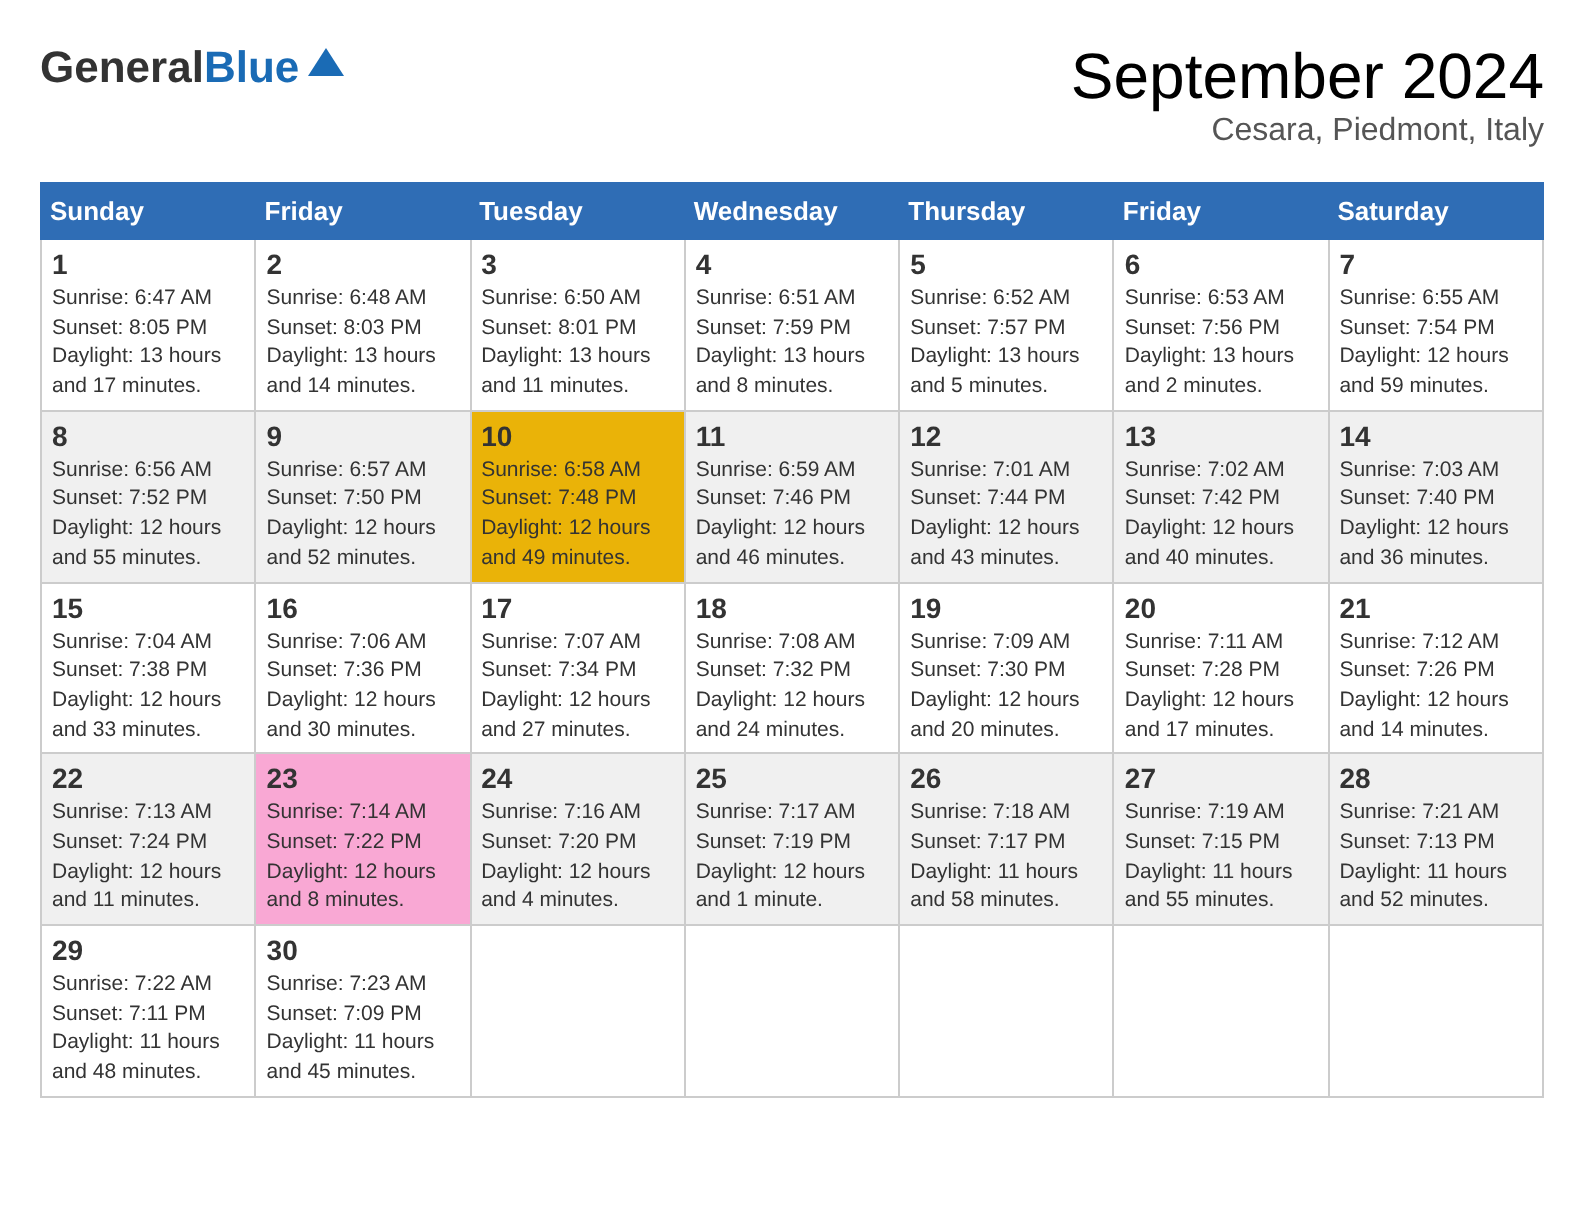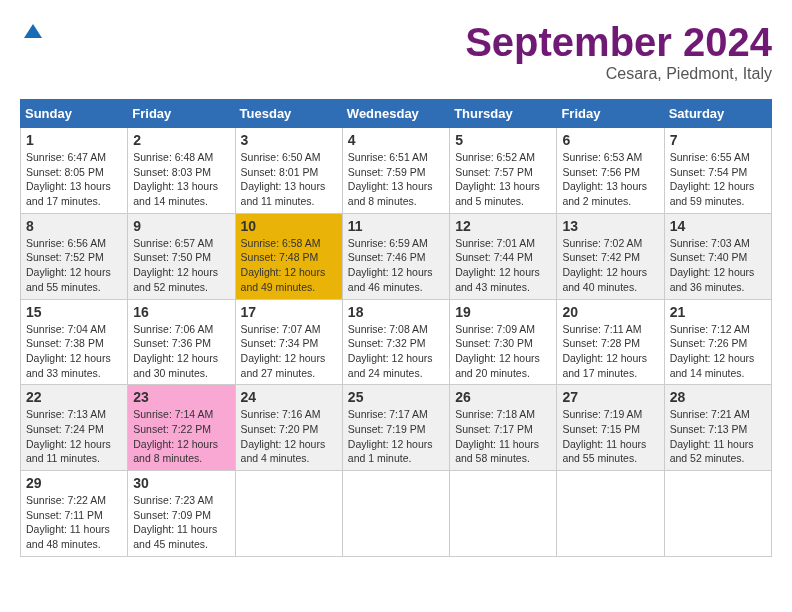--- a/index.html
+++ b/index.html
@@ -25,23 +25,23 @@
       font-size: 22px;
       font-weight: bold;
       color: #333;
     }
     .logo-general { color: #333; }
     .logo-blue { color: #1a6bb5; }
     .title-area {
       text-align: right;
     }
     .month-title {
-      font-size: 40px;
-      font-weight: bold;
-      color: #701a75;
+      font-size: 32px;
+      font-weight: normal;
+      color: #000000;
     }
     .subtitle {
       font-size: 16px;
       color: #555;
     }
     .calendar {
       width: 100%;
       border-collapse: collapse;
       font-size: 11px;
       padding-left: 48px;
@@ -81,20 +81,23 @@
     .empty-cell {
       background: #fff !important;
     }
   </style>
 </head>
 <body>
 
 <div class="header">
   <div class="logo">
     <div style="display:flex;align-items:center;">
+      <span class="logo-text">
+        <span class="logo-general">General</span><span class="logo-blue">Blue</span>
+      </span>
       <svg width="22" height="22" viewBox="0 0 22 22" style="margin-left:2px;margin-bottom:6px;">
         <polygon points="2,18 11,4 20,18" fill="#1a6bb5"></polygon>
       </svg>
     </div>
   </div>
   <div class="title-area">
     <div class="month-title">September 2024</div>
     <div class="subtitle">Cesara, Piedmont, Italy</div>
   </div>
 </div>

